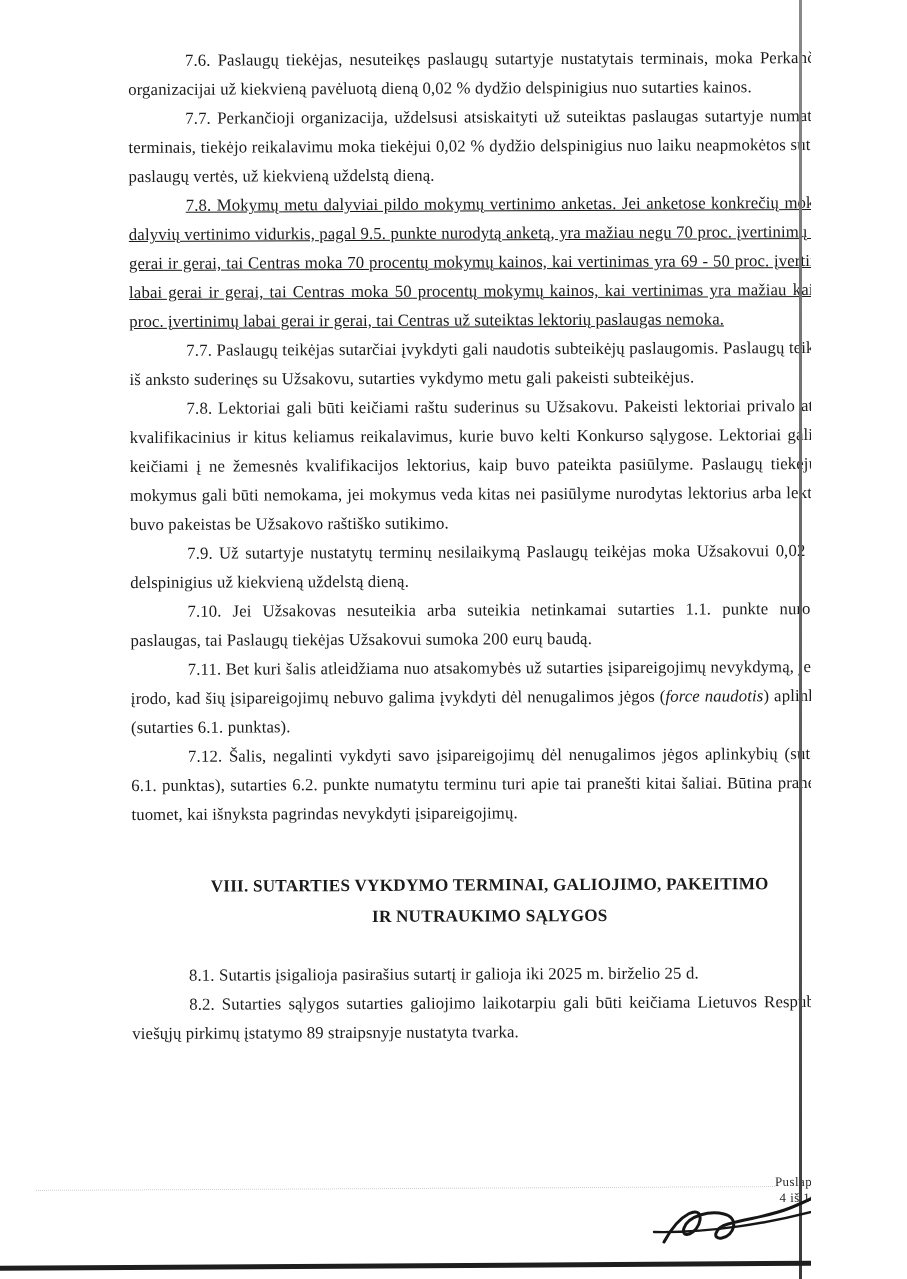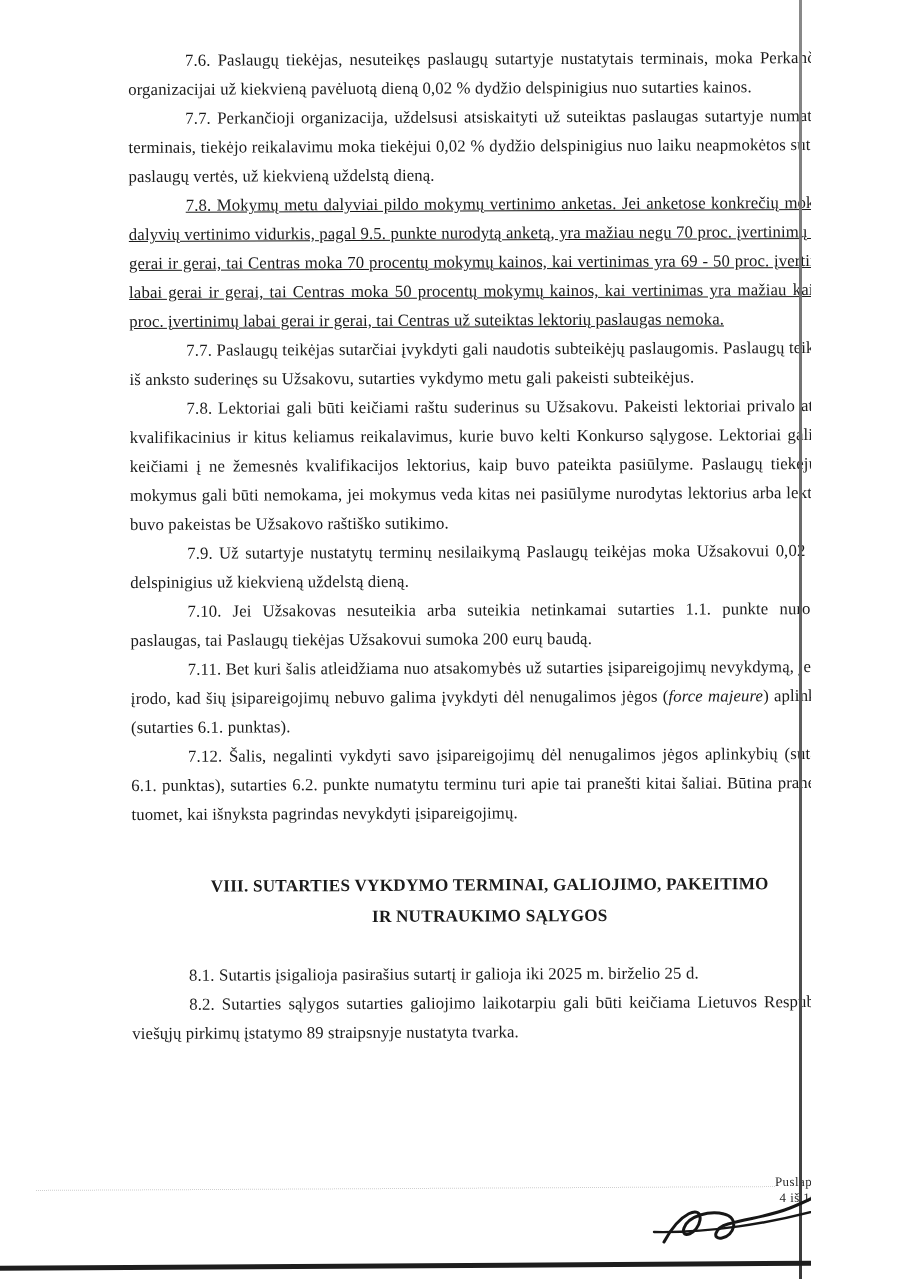--- a/index.html
+++ b/index.html
@@ -87,21 +87,21 @@
 <div class="page">
 
   <div class="content">
     <p>7.6. Paslaugų tiekėjas, nesuteikęs paslaugų sutartyje nustatytais terminais, moka Perkančiajai organizacijai už kiekvieną pavėluotą dieną 0,02 % dydžio delspinigius nuo sutarties kainos.</p>
     <p>7.7. Perkančioji organizacija, uždelsusi atsiskaityti už suteiktas paslaugas sutartyje numatytais terminais, tiekėjo reikalavimu moka tiekėjui 0,02 % dydžio delspinigius nuo laiku neapmokėtos suteiktų paslaugų vertės, už kiekvieną uždelstą dieną.</p>
     <p class="underlined">7.8. Mokymų metu dalyviai pildo mokymų vertinimo anketas. Jei anketose konkrečių mokymo dalyvių vertinimo vidurkis, pagal 9.5. punkte nurodytą anketą, yra mažiau negu 70 proc. įvertinimų labai gerai ir gerai, tai Centras moka 70 procentų mokymų kainos, kai vertinimas yra 69 - 50 proc. įvertinimų labai gerai ir gerai, tai Centras moka 50 procentų mokymų kainos, kai vertinimas yra mažiau kaip 50 proc. įvertinimų labai gerai ir gerai, tai Centras už suteiktas lektorių paslaugas nemoka.</p>
     <p>7.7. Paslaugų teikėjas sutarčiai įvykdyti gali naudotis subteikėjų paslaugomis. Paslaugų teikėjas, iš anksto suderinęs su Užsakovu, sutarties vykdymo metu gali pakeisti subteikėjus.</p>
     <p>7.8. Lektoriai gali būti keičiami raštu suderinus su Užsakovu. Pakeisti lektoriai privalo atitikti kvalifikacinius ir kitus keliamus reikalavimus, kurie buvo kelti Konkurso sąlygose. Lektoriai gali būti keičiami į ne žemesnės kvalifikacijos lektorius, kaip buvo pateikta pasiūlyme. Paslaugų tiekėjui už mokymus gali būti nemokama, jei mokymus veda kitas nei pasiūlyme nurodytas lektorius arba lektorius buvo pakeistas be Užsakovo raštiško sutikimo.</p>
     <p>7.9. Už sutartyje nustatytų terminų nesilaikymą Paslaugų teikėjas moka Užsakovui 0,02 proc. delspinigius už kiekvieną uždelstą dieną.</p>
     <p>7.10. Jei Užsakovas nesuteikia arba suteikia netinkamai sutarties 1.1. punkte nurodytas paslaugas, tai Paslaugų tiekėjas Užsakovui sumoka 200 eurų baudą.</p>
-    <p><span>7.11. Bet kuri šalis atleidžiama nuo atsakomybės už sutarties įsipareigojimų nevykdymą, jeigu ji įrodo, kad šių įsipareigojimų nebuvo galima įvykdyti dėl nenugalimos jėgos (</span><em>force majeure</em><span>) aplinkybių (sutarties 6.1. punktas).</span></p>
+    <p><span>7.11. Bet kuri šalis atleidžiama nuo atsakomybės už sutarties įsipareigojimų nevykdymą, jeigu ji įrodo, kad šių įsipareigojimų nebuvo galima įvykdyti dėl nenugalimos jėgos (</span><em>force naudotis</em><span>) aplinkybių (sutarties 6.1. punktas).</span></p>
     <p>7.12. Šalis, negalinti vykdyti savo įsipareigojimų dėl nenugalimos jėgos aplinkybių (sutarties 6.1. punktas), sutarties 6.2. punkte numatytu terminu turi apie tai pranešti kitai šaliai. Būtina pranešti ir tuomet, kai išnyksta pagrindas nevykdyti įsipareigojimų.</p>
 
     <div class="heading">
       <div>VIII. SUTARTIES VYKDYMO TERMINAI, GALIOJIMO, PAKEITIMO</div>
       <div>IR NUTRAUKIMO SĄLYGOS</div>
     </div>
 
     <p>8.1. Sutartis įsigalioja pasirašius sutartį ir galioja iki 2025 m. birželio 25 d.</p>
     <p>8.2. Sutarties sąlygos sutarties galiojimo laikotarpiu gali būti keičiama Lietuvos Respublikos viešųjų pirkimų įstatymo 89 straipsnyje nustatyta tvarka.</p>
   </div>

